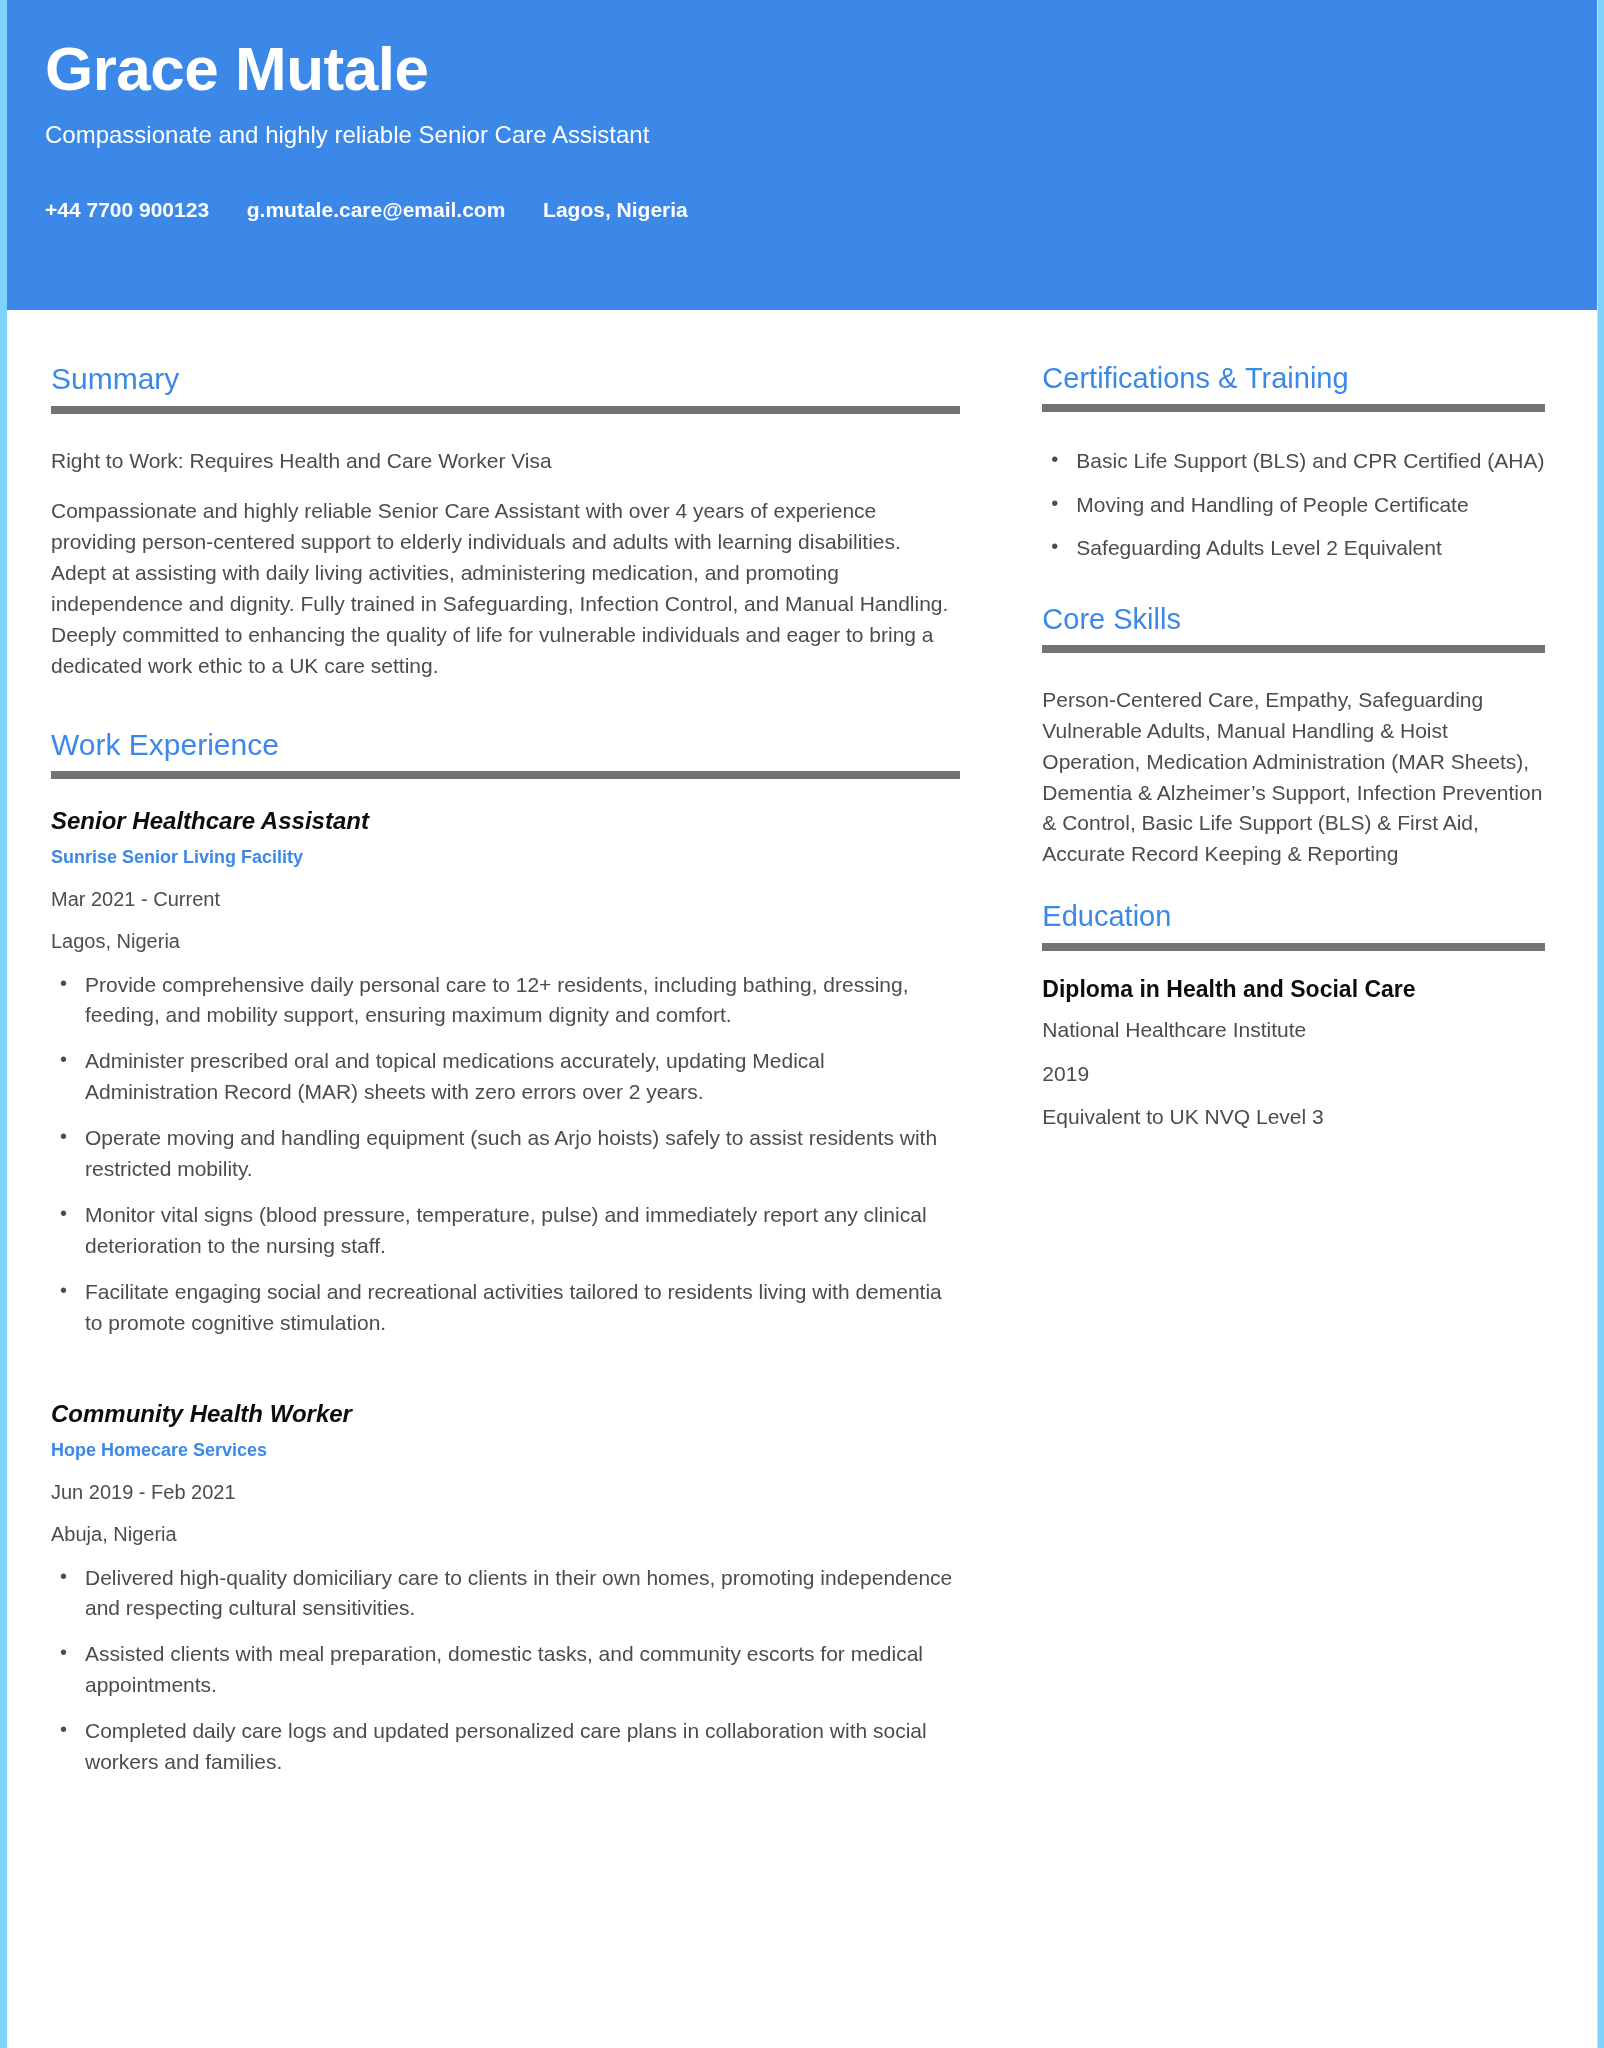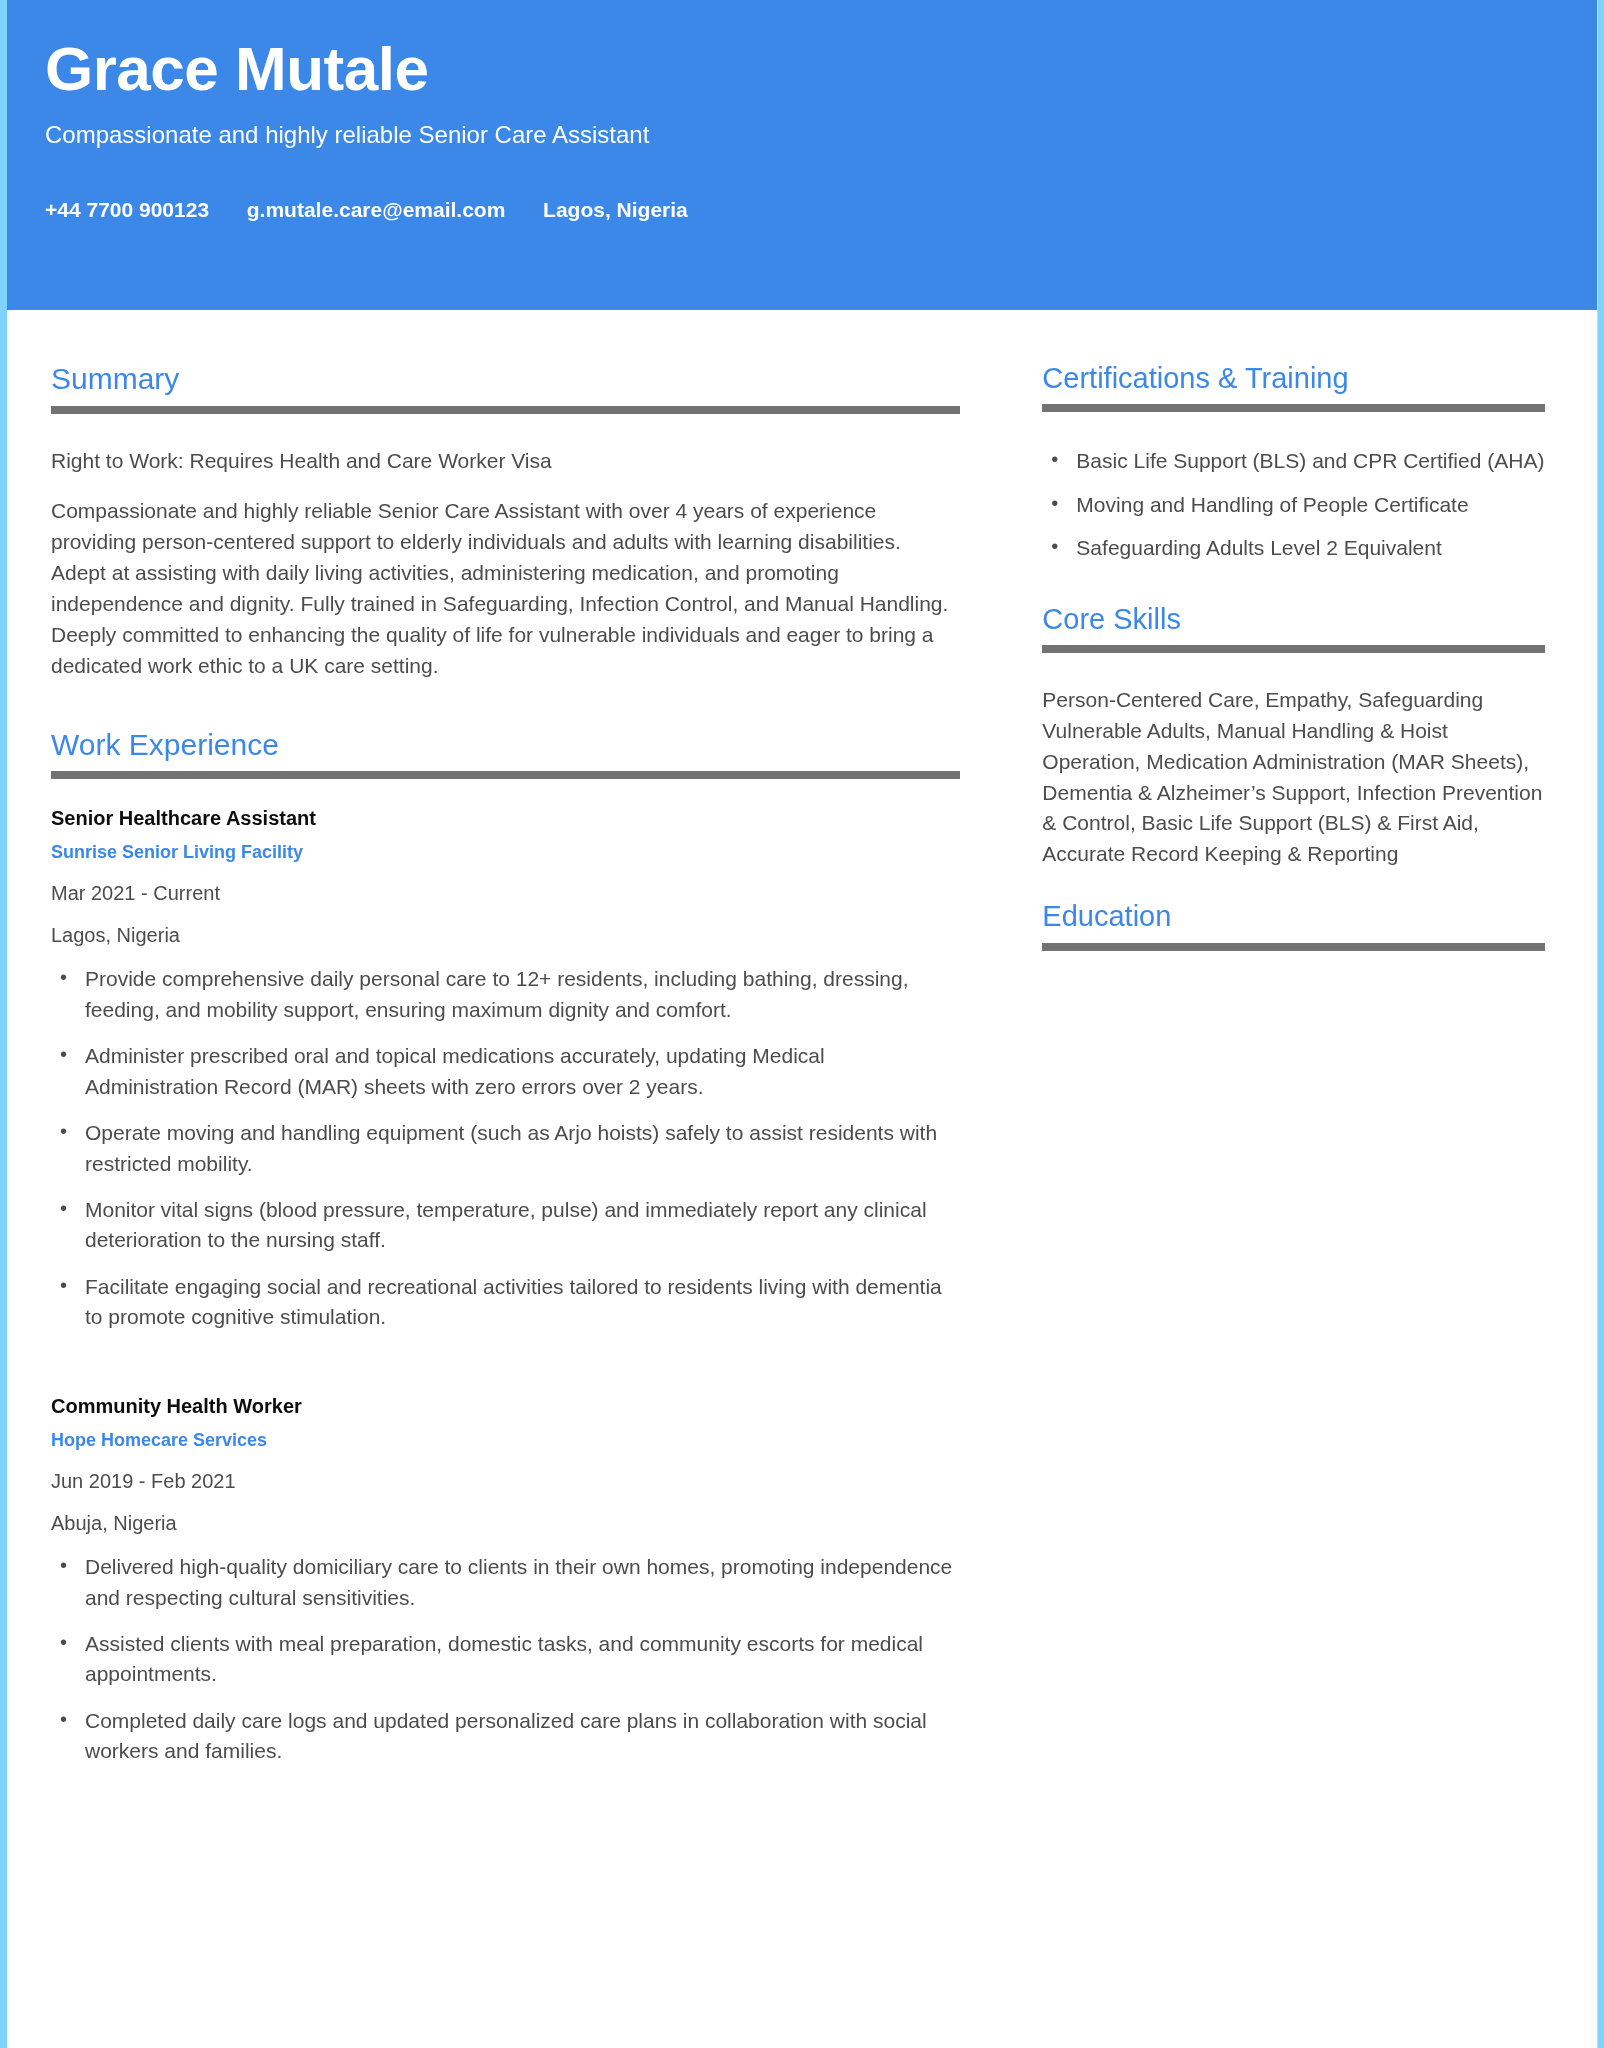--- a/index.html
+++ b/index.html
@@ -97,24 +97,25 @@
     font-size: 21px;
     line-height: 1.47;
     margin: 8px 0 20px 0;
   }
   p.para:last-child { margin-bottom: 0; }
 
   .entry { margin-top: 26px; }
   .entry:first-child { margin-top: 2px; }
   .entry-role {
     color: #0d0d0d;
-    font-size: 20px;
+    font-size: 24px;
     font-weight: bold;
     line-height: 1.3;
     margin: 0 0 10px 0;
+    font-style: italic;
   }
   .entry-org {
     color: #3b88e8;
     font-size: 18px;
     font-weight: bold;
     line-height: 1.3;
     margin: 0 0 16px 0;
   }
   .entry-meta {
     color: #4c4c4c;
@@ -255,19 +256,25 @@
           <div class="section-title">Core Skills</div>
           <div class="section-body">
             <p class="para">Person-Centered Care, Empathy, Safeguarding Vulnerable Adults, Manual Handling &amp; Hoist Operation, Medication Administration (MAR Sheets), Dementia &amp; Alzheimer’s Support, Infection Prevention &amp; Control, Basic Life Support (BLS) &amp; First Aid, Accurate Record Keeping &amp; Reporting</p>
           </div>
         </div>
 
         <div class="spacer-sm"></div>
 
         <div class="section">
           <div class="section-title">Education</div>
+          <div class="section-body">
+            <div class="edu-degree">Diploma in Health and Social Care</div>
+            <div class="edu-line">National Healthcare Institute</div>
+            <div class="edu-line">2019</div>
+            <div class="edu-line">Equivalent to UK NVQ Level 3</div>
+          </div>
         </div>
 
       </div>
 
     </div>
   </div>
 </div>
 
 </body></html>

